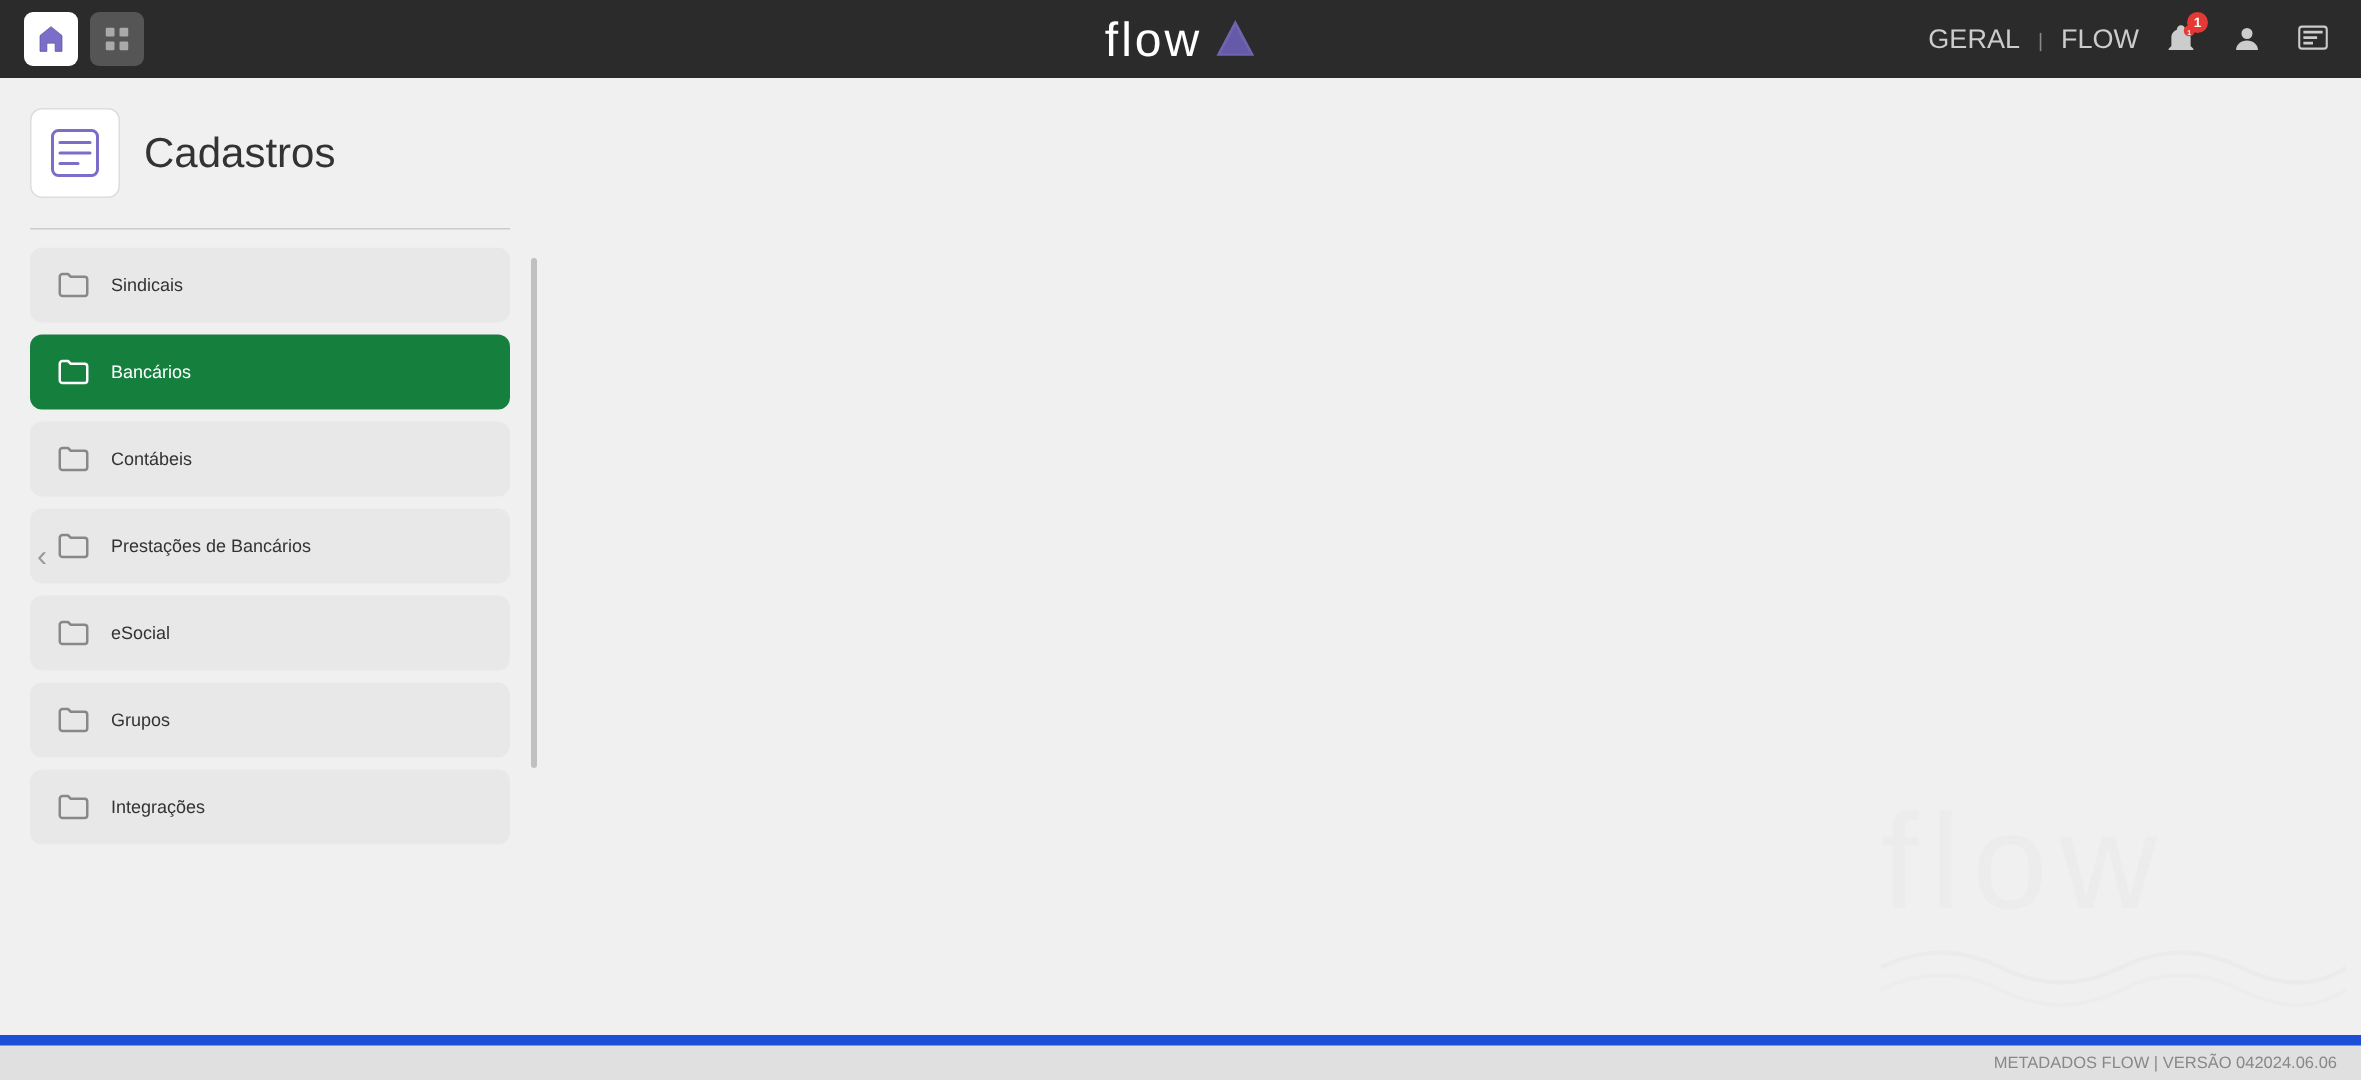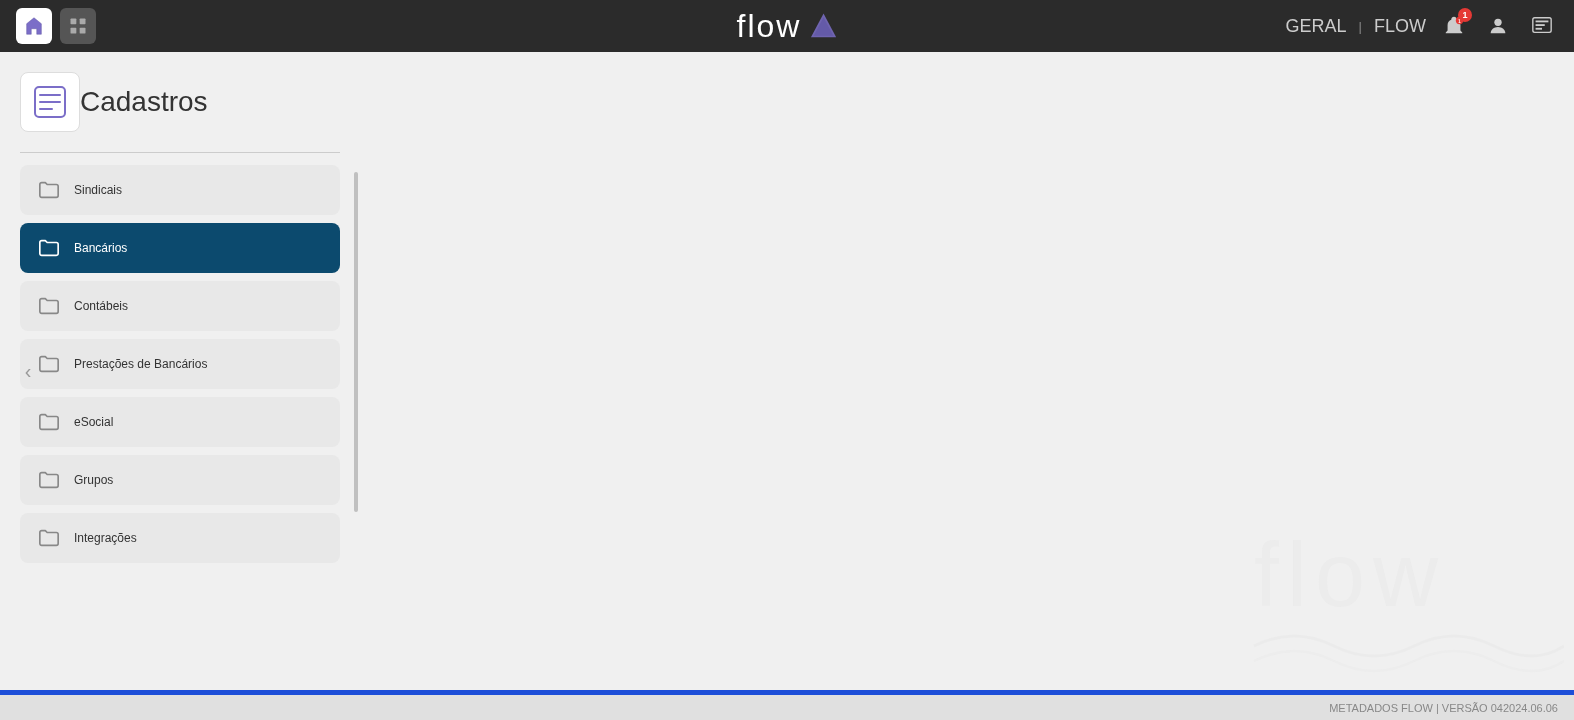--- a/index.html
+++ b/index.html
@@ -115,20 +115,21 @@
       padding: 20px 20px 20px 20px;
       background: #f0f0f0;
       display: flex;
       flex-direction: column;
       gap: 0;
       position: relative;
     }
     .page-header {
       display: flex;
       align-items: center;
+      gap: 16px;
       margin-bottom: 20px;
     }
     .page-header-icon {
       width: 60px;
       height: 60px;
       background: #fff;
       border-radius: 8px;
       display: flex;
       align-items: center;
       justify-content: center;
@@ -158,21 +159,21 @@
       border-radius: 8px;
       cursor: pointer;
       background: #e8e8e8;
       border: none;
       text-align: left;
       font-size: 12px;
       color: #333;
       transition: background 0.15s;
     }
     .menu-item.active {
-      background: #0c4a6e;
+      background: #15803d;
       color: #fff;
     }
     .folder-icon {
       width: 26px;
       height: 26px;
       flex-shrink: 0;
       display: flex;
       align-items: center;
       justify-content: center;
     }
@@ -238,21 +239,21 @@
     
     .footer {
       height: 30px;
       background: #e0e0e0;
       display: flex;
       align-items: center;
       justify-content: flex-end;
       padding: 0 16px;
       font-size: 11px;
       color: #888;
-      border-top: 5px solid #1d4ed8;
+      border-top: 7px solid #1d4ed8;
     }
   </style>
 </head>
 <body>
 
 <div class="topbar">
   <div class="topbar-left">
     <button class="nav-icon-btn home" title="Home">
       <svg width="22" height="22" viewBox="0 0 24 24" fill="none">
         <path d="M12 3L4 9.5V21h5v-6h6v6h5V9.5L12 3z" fill="#7b6ec8"></path>

